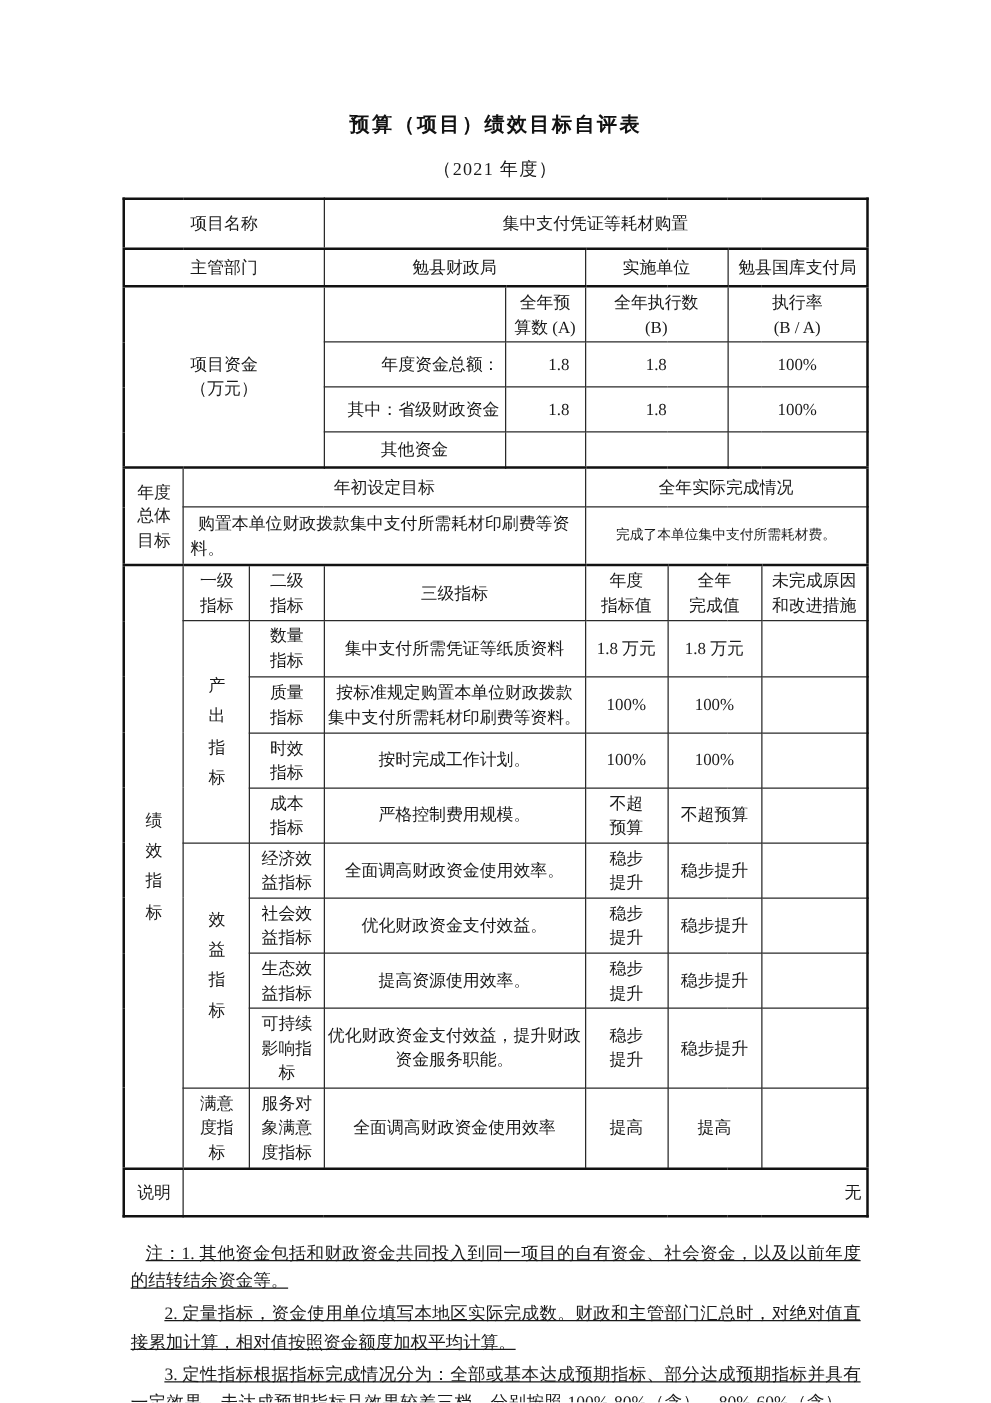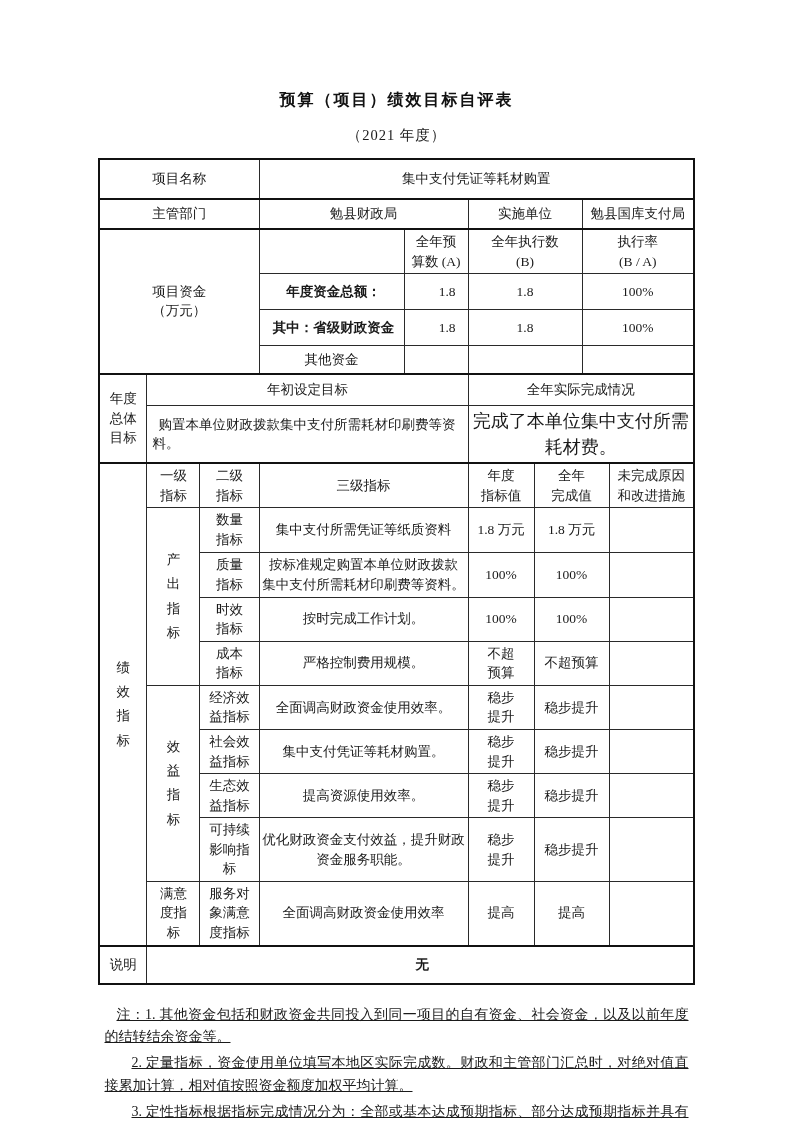--- a/index.html
+++ b/index.html
@@ -20,26 +20,26 @@
     width:595px; margin:13px auto 0 auto;
     border:2px solid #111;
   }
   td {
     border:1px solid #2a2a2a;
     font-size:13.5px; text-align:center; vertical-align:middle;
     padding:2px 4px; line-height:1.45;
     white-space:pre-line; overflow:hidden; word-break:break-all;
   }
   tr.thick td { border-top-width:2px; border-top-color:#111; }
-  td.left  { text-align:center; padding-left:8px;font-weight:bold; }
+  td.left  { text-align:right; padding-left:8px; }
   td.numright { text-align:right; padding-right:12px; }
   td.vert { line-height:1.8; padding:2px 0; }
   td.l3cell { padding:2px 2px;margin-left:16px; }
   td.goal-set { text-align:left; padding:3px 5px; text-indent:6px; font-size:13.5px; }
-  td.goal-actual { padding:2px 1px; font-size:18px; }
+  td.goal-actual { padding:2px 1px; font-size:11px; }
 
   .notes { width:592px; margin:19px auto 0 auto; font-size:14px; line-height:1.6; color:#1a1a1a; }
   .notes p { margin:4px; text-align:justify;text-decoration:underline; }
   .notes p.n-first { text-indent:12px; }
   .notes p.n-rest  { text-indent:27px; }
 </style>
 </head>
 <body>
 
 <div class="page">
@@ -181,21 +181,21 @@
 益指标</td>
       <td colspan="2" class="l3cell">全面调高财政资金使用效率。</td>
       <td>稳步
 提升</td>
       <td colspan="2">稳步提升</td>
       <td></td>
     </tr>
     <tr style="height:37px">
       <td>社会效
 益指标</td>
-      <td colspan="2" class="l3cell">集中支付凭证等耗材购置。</td>
+      <td colspan="2" class="l3cell">优化财政资金支付效益。</td>
       <td>稳步
 提升</td>
       <td colspan="2">稳步提升</td>
       <td></td>
     </tr>
     <tr style="height:38px">
       <td>生态效
 益指标</td>
       <td colspan="2" class="l3cell">提高资源使用效率。</td>
       <td>稳步

